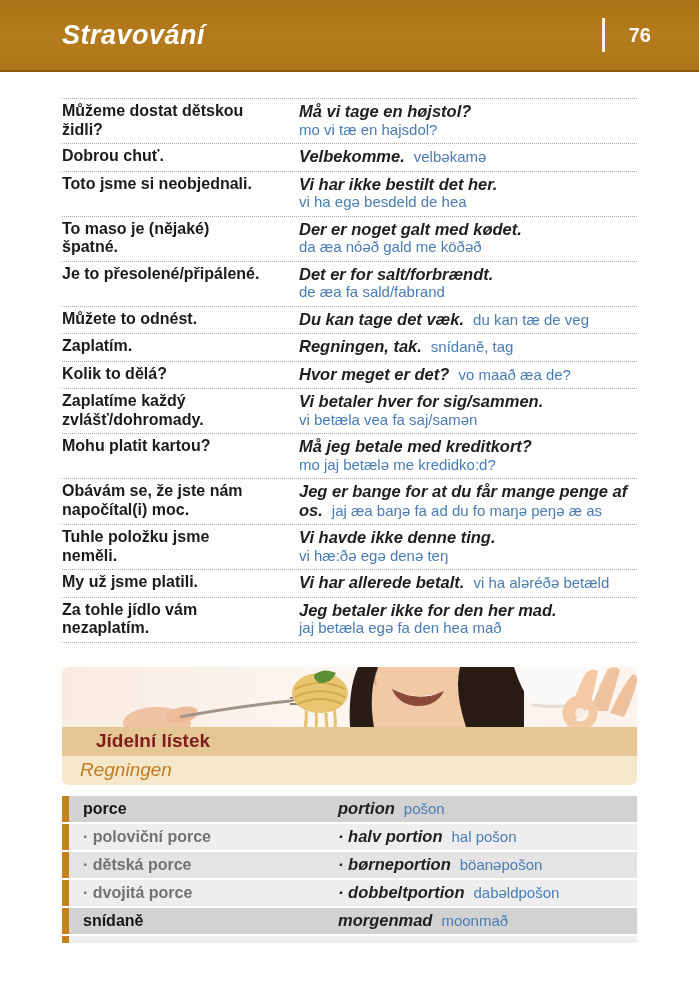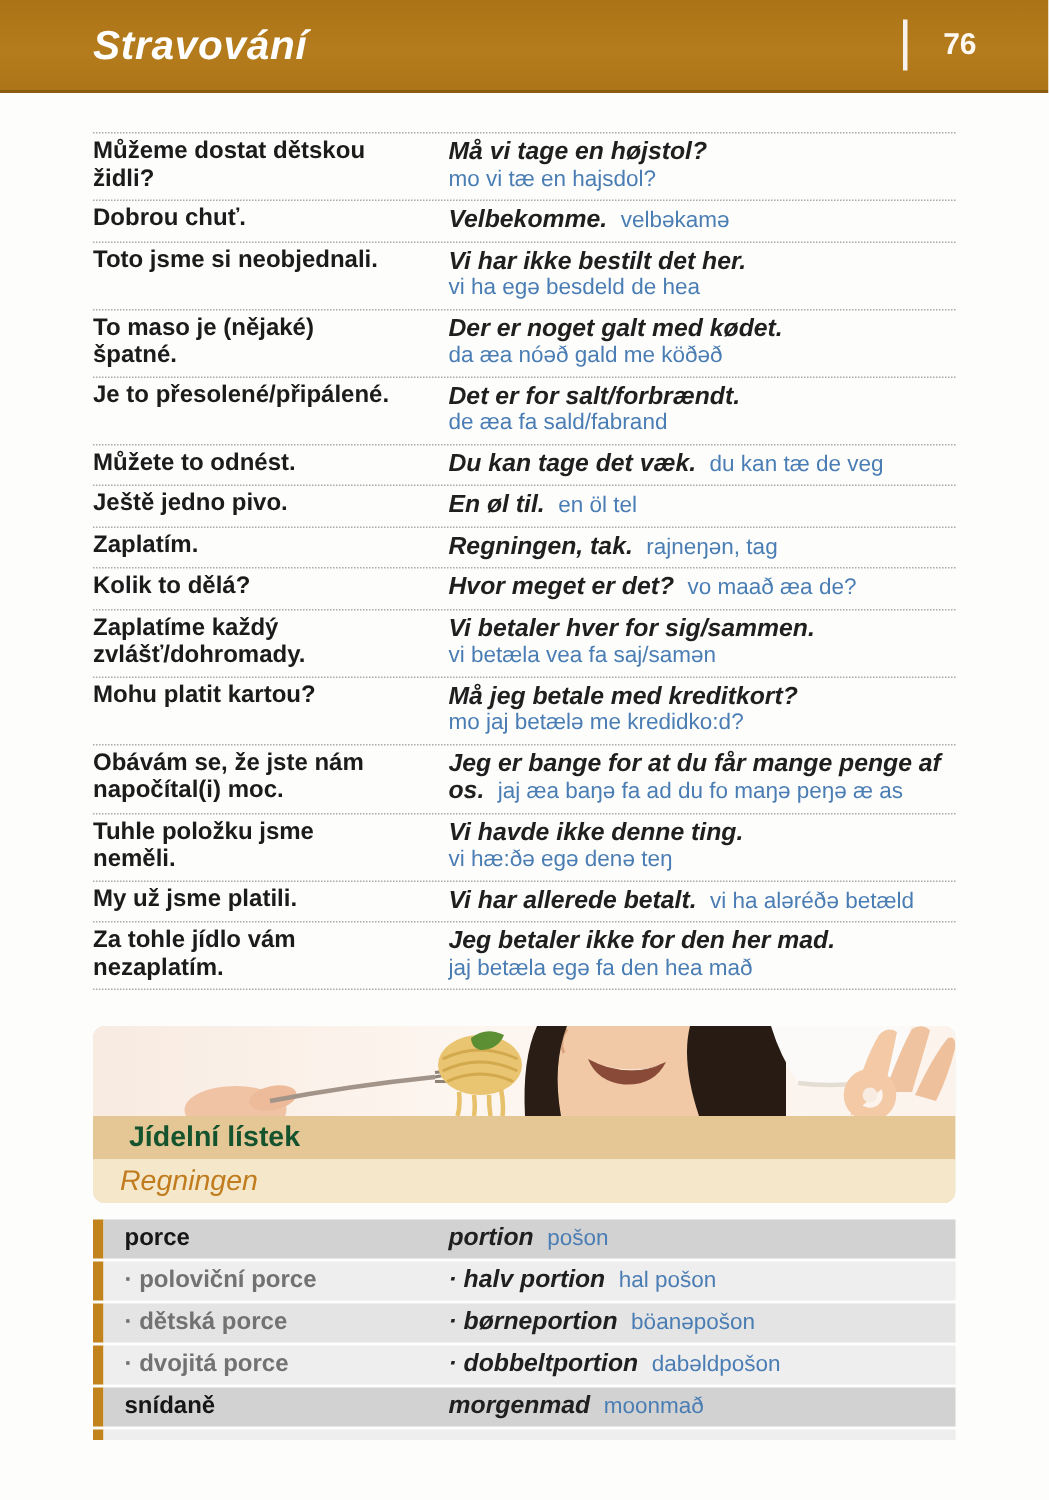--- a/index.html
+++ b/index.html
@@ -4,21 +4,21 @@
 <style>
   html,body{margin:0;padding:0;}
   body{
     width:699px;height:1000px;overflow:hidden;
     background:#fdfdfc;
     font-family:"Liberation Sans","DejaVu Sans",sans-serif;
     -webkit-font-smoothing:antialiased;
   }
   
   .page-header{
-    height:62px;width:699px;
+    height:72px;width:699px;
     background:linear-gradient(#ab7315,#b57c1e 55%,#ad7517);
     border-bottom:2px solid #8a5c10;
     display:flex;align-items:center;box-sizing:border-box;
     position:relative;
     text-align:center;
   }
   .page-title{
     margin-left:62px;
     color:#ffffff;font-size:27px;font-weight:bold;font-style:italic;
     letter-spacing:.5px;
@@ -50,31 +50,31 @@
   .ph{color:#4a7db3;font-size:15px;font-weight:normal;font-style:normal;margin-left:9px;}
   .phrase-row.stacked .ph{display:block;margin-left:0;}
   
   .menu-box{
     margin-top:24px;width:575px;border-radius:8px;overflow:hidden;
     box-shadow:0 0 0 1px #ead9c4 inset;
   }
   .menu-photo{display:block;height:60px;width:575px;}
   .menu-band-cs{
     height:29px;background:#e4c795;display:flex;align-items:center;
-    color:#14532d;font-size:19px;font-weight:bold;padding-left:24px;text-align:center;
+    color:#7f1d1d;font-size:19px;font-weight:bold;padding-left:34px;text-align:center;
   }
   .menu-band-da{
     height:29px;background:#f5e7ca;display:flex;align-items:center;
     color:#c07c1e;font-size:19px;font-style:italic;padding-left:18px;
   }
   
   .menu-table{margin-top:11px;}
   .menu-row{display:flex;margin-bottom:2px;}
   .menu-bar{width:7px;flex:0 0 7px;background:#c2831c;}
-  .menu-inner{flex:1;display:flex;padding:3px 15px 4px 14px;}
+  .menu-inner{flex:1;display:flex;padding:3px 15px 4px 14px;gap:39px;}
   .menu-row.main .menu-inner{background:#d3d2d2;}
   .menu-row.sub  .menu-inner{background:#efeeee;}
   .menu-row.sub:nth-child(3) .menu-inner{background:#e5e4e4;}
   .m-cz{width:216px;flex:0 0 216px;font-weight:bold;font-size:16px;line-height:19px;color:#161616;}
   .menu-row.sub .m-cz{color:#727272;}
   .m-da{flex:1;font-size:16.5px;line-height:19px;}
   .m-da .da{font-weight:bold;text-align:center;}
 </style>
 </head>
 <body>
@@ -110,26 +110,22 @@
       </div>
       <div class="phrase-row stacked">
         <div class="col-cz">Je to přesolené/připálené.</div>
         <div class="col-da"><span class="da">Det er for salt/forbrændt.</span><span class="ph">de æa fa sald/fabrand</span></div>
       </div>
       <div class="phrase-row">
         <div class="col-cz">Můžete to odnést.</div>
         <div class="col-da"><span class="da">Du kan tage det væk.</span><span class="ph">du kan tæ de veg</span></div>
       </div>
       <div class="phrase-row">
-        <div class="col-cz">Ještě jedno pivo.</div>
-        <div class="col-da"><span class="da">En øl til.</span><span class="ph">en öl tel</span></div>
-      </div>
-      <div class="phrase-row">
         <div class="col-cz">Zaplatím.</div>
-        <div class="col-da"><span class="da">Regningen, tak.</span><span class="ph">rajneŋən, tag</span></div>
+        <div class="col-da"><span class="da">Regningen, tak.</span><span class="ph">snídaně, tag</span></div>
       </div>
       <div class="phrase-row">
         <div class="col-cz">Kolik to dělá?</div>
         <div class="col-da"><span class="da">Hvor meget er det?</span><span class="ph">vo maað æa de?</span></div>
       </div>
       <div class="phrase-row stacked">
         <div class="col-cz">Zaplatíme každý
 zvlášť/dohromady.</div>
         <div class="col-da"><span class="da">Vi betaler hver for sig/sammen.</span><span class="ph">vi betæla vea fa saj/samən</span></div>
       </div>

